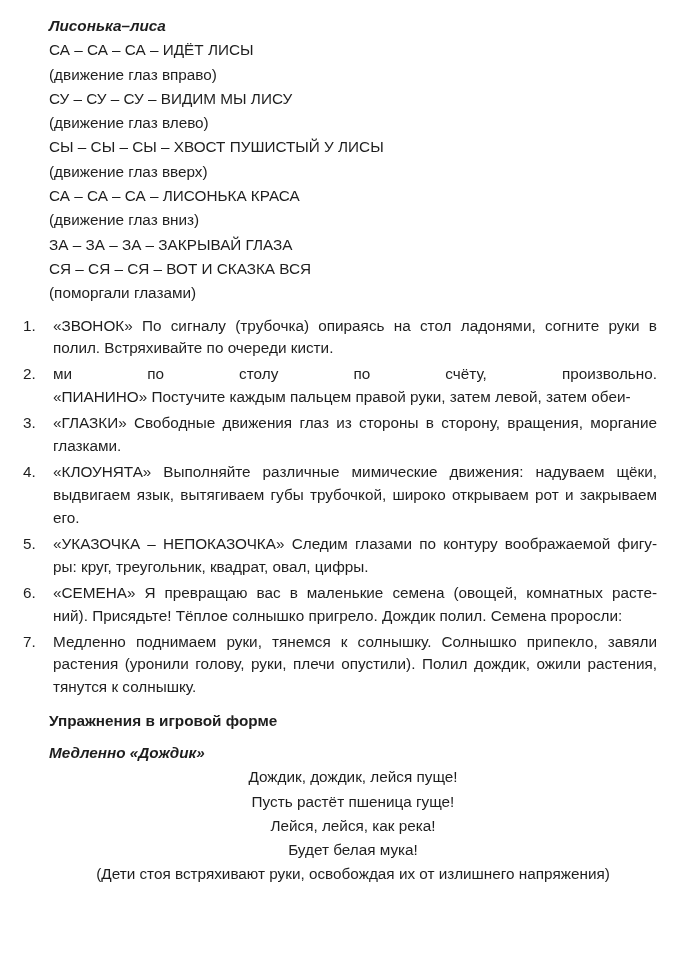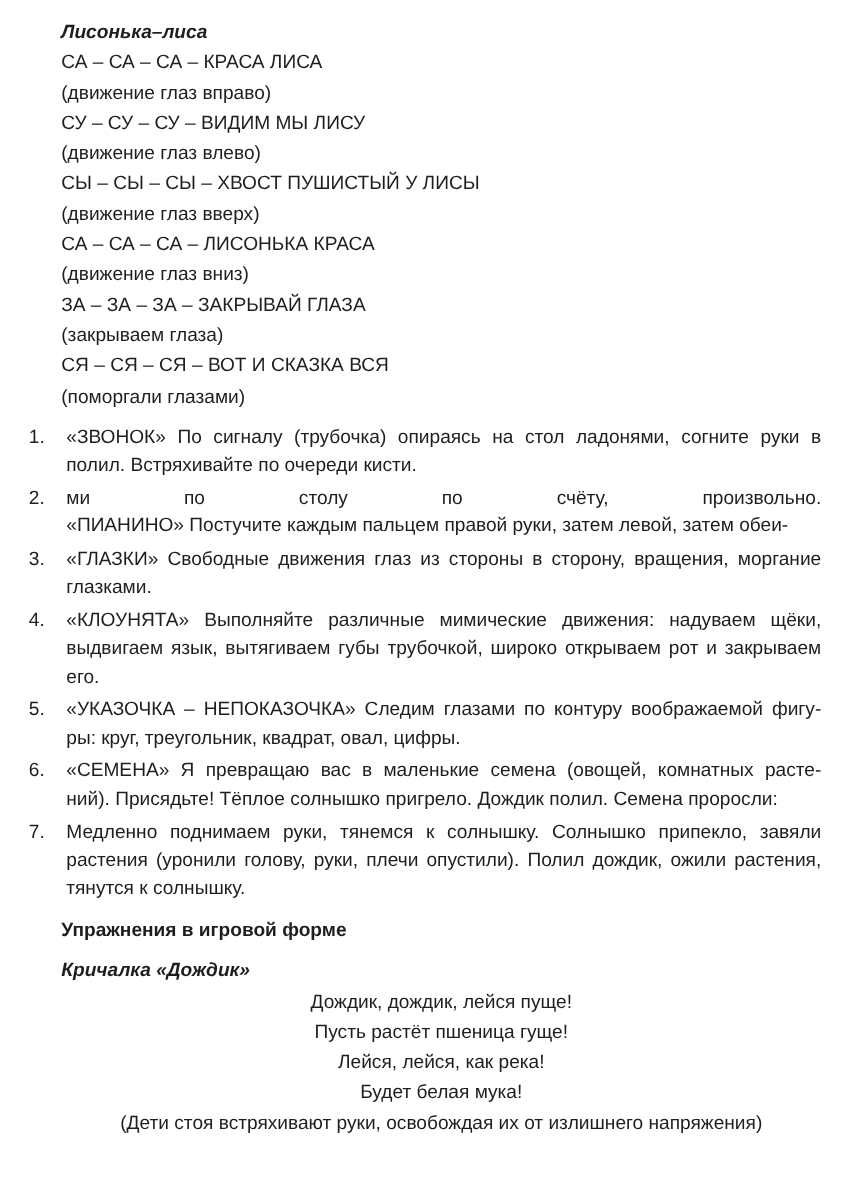--- a/index.html
+++ b/index.html
@@ -53,30 +53,29 @@
   .chant-title { font-weight: bold; font-style: italic; line-height: 24.3px; margin-top: 8px; }
   .chant-line { line-height: 24.2px; white-space: nowrap; text-align: center; }
 </style>
 </head>
 <body>
 
 <div class="page">
 
   <div class="ml">
     <div class="poem-title">Лисонька–лиса</div>
-    <div class="poem-line">СА – СА – СА – КРАСА ЛИСА</div>
+    <div class="poem-line">СА – СА – СА – ИДЁТ ЛИСЫ</div>
     <div class="poem-line">(движение глаз вправо)</div>
     <div class="poem-line">СУ – СУ – СУ – ВИДИМ МЫ ЛИСУ</div>
     <div class="poem-line">(движение глаз влево)</div>
     <div class="poem-line">СЫ – СЫ – СЫ – ХВОСТ ПУШИСТЫЙ У ЛИСЫ</div>
     <div class="poem-line">(движение глаз вверх)</div>
     <div class="poem-line">СА – СА – СА – ЛИСОНЬКА КРАСА</div>
     <div class="poem-line">(движение глаз вниз)</div>
     <div class="poem-line">ЗА – ЗА – ЗА – ЗАКРЫВАЙ ГЛАЗА</div>
-    <div class="poem-line">(закрываем глаза)</div>
     <div class="poem-line">СЯ – СЯ – СЯ – ВОТ И СКАЗКА ВСЯ</div>
     <div class="poem-line">(поморгали глазами)</div>
   </div>
 
 
   <div class="olist">
 
     <div class="oitem">
       <span class="num">1.</span>
       <div class="txt">
@@ -133,21 +132,21 @@
         <div class="ln">растения (уронили голову, руки, плечи опустили). Полил дождик, ожили растения,</div>
         <div class="ln">тянутся к солнышку.</div>
       </div>
     </div>
 
   </div>
 
   <div class="heading heading-game ml">Упражнения в игровой форме</div>
 
   <div class="ml">
-    <div class="chant-title">Кричалка «Дождик»</div>
+    <div class="chant-title">Медленно «Дождик»</div>
     <div class="chant-line">Дождик, дождик, лейся пуще!</div>
     <div class="chant-line">Пусть растёт пшеница гуще!</div>
     <div class="chant-line">Лейся, лейся, как река!</div>
     <div class="chant-line">Будет белая мука!</div>
     <div class="chant-line">(Дети стоя встряхивают руки, освобождая их от излишнего напряжения)</div>
   </div>
 
 </div>
 
 </body></html>

